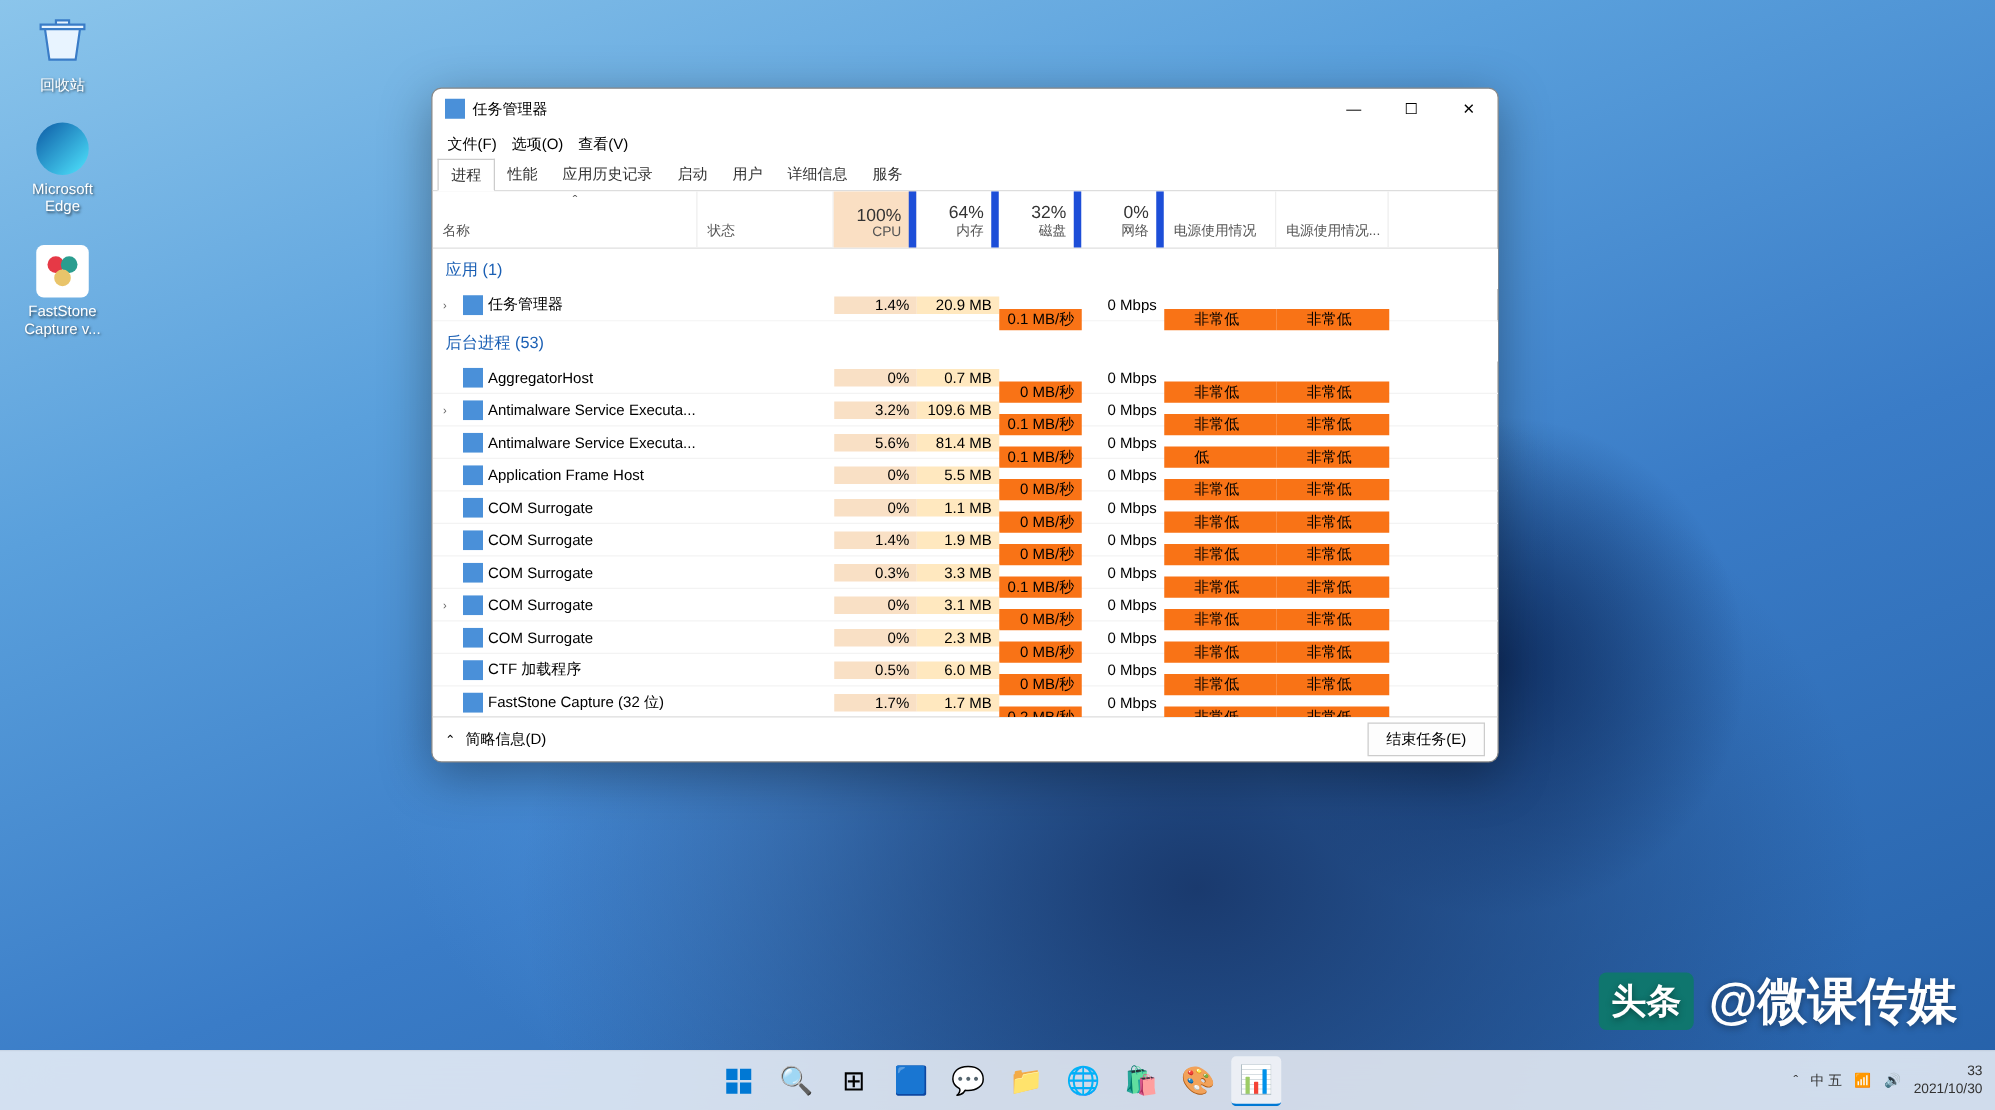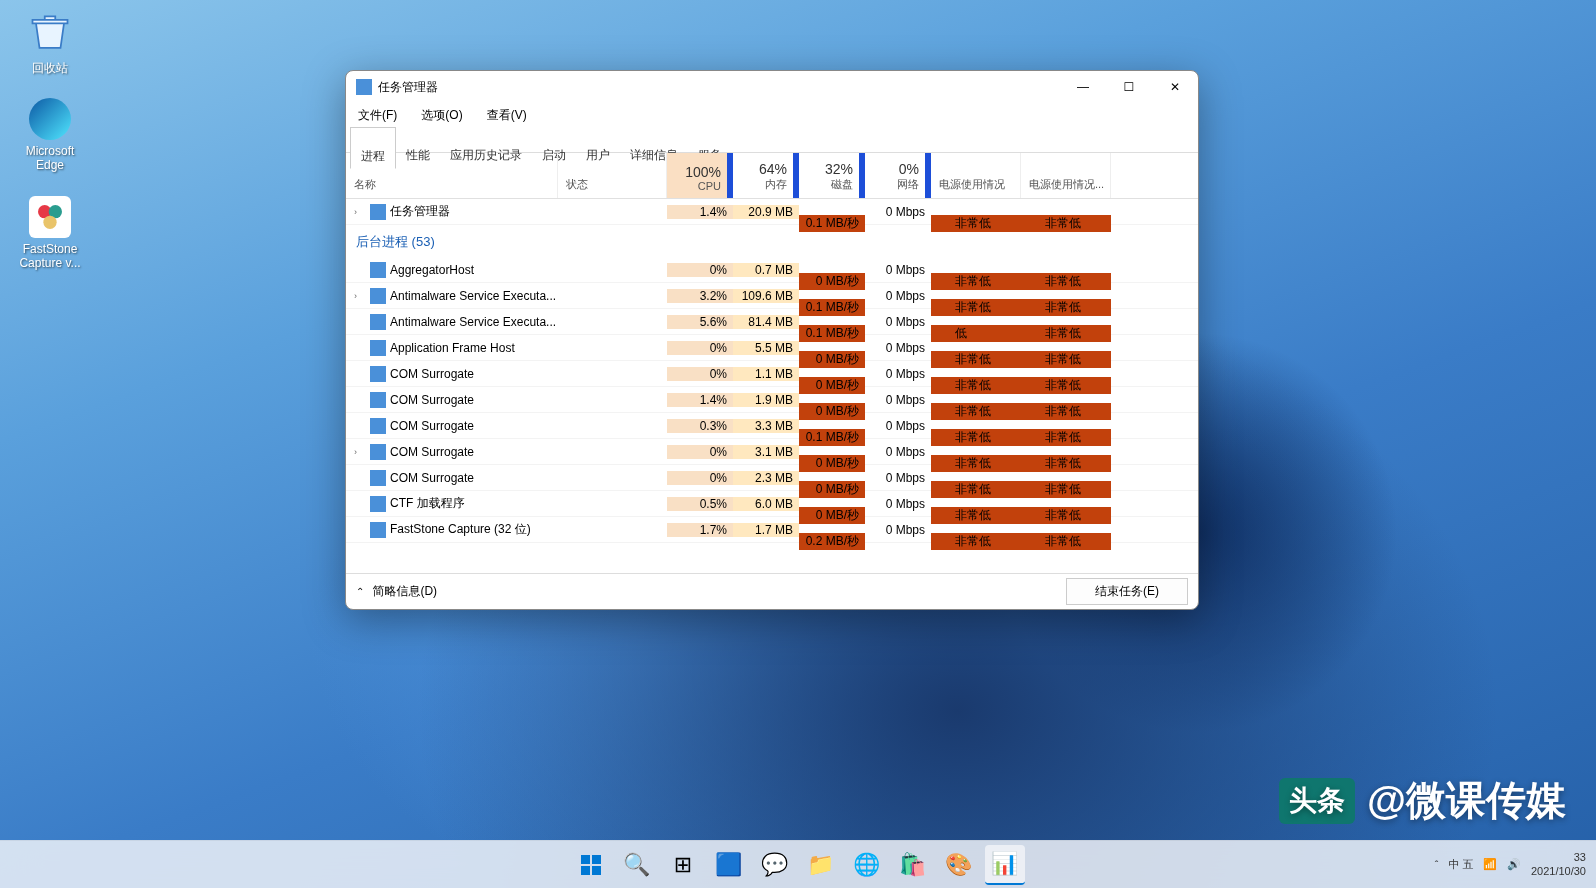--- a/index.html
+++ b/index.html
@@ -9,24 +9,24 @@
 .desk-icon .ico { width:48px; height:48px; margin:0 auto 4px; display:flex; align-items:center; justify-content:center; font-size:32px; }
 .recycle-bin .ico svg { width:42px; height:42px; }
 .edge-icon .ico { background:linear-gradient(135deg,#0c59a4,#50e6ff); border-radius:50%; width:42px; height:42px; position:relative; }
 .faststone .ico { background:#fff; border-radius:6px; width:42px; height:42px; }
 
 .window { position:absolute; left:345px; top:70px; width:854px; height:540px; background:#fff; border:1px solid #888; border-radius:8px; box-shadow:0 10px 40px rgba(0,0,0,.35); display:flex; flex-direction:column; overflow:hidden; }
 .titlebar { height:32px; display:flex; align-items:center; padding:0 0 0 10px; font-size:12px; }
 .titlebar .tico { width:16px; height:16px; margin-right:6px; background:#4a90d9; display:inline-block; }
 .winbtns { margin-left:auto; display:flex; }
 .winbtns div { width:46px; height:32px; display:flex; align-items:center; justify-content:center; font-size:12px; cursor:pointer; }
-.menubar { height:24px; display:flex; padding:0 6px; font-size:12px; align-items:center; gap:12px; }
+.menubar { height:24px; display:flex; padding:0 6px; font-size:12px; align-items:center; gap:0; }
 .menubar span { padding:2px 6px; cursor:pointer; }
 .tabs { height:26px; display:flex; border-bottom:1px solid #ddd; font-size:12px; padding-left:4px; }
-.tabs span { padding:20px 10px; cursor:pointer; color:#333; }
+.tabs span { padding:4px 10px; cursor:pointer; color:#333; }
 .tabs span.active { background:#fff; border:1px solid #ccc; border-bottom:1px solid #fff; margin-bottom:-1px; }
 
 .grid { flex:1; display:flex; flex-direction:column; overflow:hidden; }
 .ghead { display:flex; border-bottom:1px solid #e0e0e0; font-size:11px; color:#555; height:46px; }
 .col-name { width:212px; display:flex; flex-direction:column; justify-content:flex-end; padding:0 0 6px 8px; border-right:1px solid #eee; }
 .col-status { width:109px; display:flex; flex-direction:column; justify-content:flex-end; padding:0 0 6px 8px; border-right:1px solid #eee; }
 .colh { width:66px; display:flex; flex-direction:column; align-items:flex-end; justify-content:flex-end; padding:0 6px 6px 0; border-right:6px solid #1d4ed8; }
 .colh .pct { font-size:14px; color:#333; }
 .colh.hot { background:#fadfc3; }
 .colht { width:90px; display:flex; align-items:flex-end; padding:0 0 6px 8px; border-right:1px solid #eee; }
@@ -34,27 +34,27 @@
 
 .gbody { flex:1; overflow-y:auto; font-size:12px; position:relative; }
 .grp { color:#1a5fb4; padding:8px 10px 6px; font-size:13px; background:#fff; }
 .row { display:flex; height:26px; align-items:center; border-bottom:1px solid #f3f3f3; }
 .c-name { width:212px; padding-left:8px; display:flex; align-items:center; gap:4px; white-space:nowrap; overflow:hidden; }
 .c-name .exp { width:12px; display:inline-block; font-size:9px; color:#666; }
 .c-name .rico { width:16px; height:16px; background:#4a90d9; display:inline-block; flex-shrink:0; }
 .c-status { width:109px; }
 .c { width:66px; text-align:right; padding-right:6px; }
 .ct { width:90px; padding-left:24px; }
-.heat1 { background:#c2410c;margin-top:24px; }
+.heat1 { background:#f97316;margin-top:24px; }
 .heat2 { background:#ffe8bf; }
 .heat-cpu { background:#f9e0c5; }
 
 .footer { height:36px; border-top:1px solid #ddd; display:flex; align-items:center; padding:0 10px; font-size:12px; }
 .footer .up { margin-right:8px; font-size:10px; }
-.footer button { margin-left:auto; padding:4px 28px; font-size:12px; background:#fdfdfd; border:1px solid #ccc; cursor:pointer; }
+.footer button { margin-left:auto; padding:4px 14px; font-size:12px; background:#fdfdfd; border:1px solid #ccc; cursor:pointer; }
 
 .taskbar { position:absolute; bottom:0; left:0; right:0; height:48px; background:rgba(238,242,248,.85); backdrop-filter:blur(20px); display:flex; align-items:center; justify-content:center; border-top:1px solid rgba(0,0,0,.05); }
 .tb-center { display:flex; gap:6px; align-items:center; }
 .tb-ico { width:40px; height:40px; display:flex; align-items:center; justify-content:center; border-radius:4px; cursor:pointer; font-size:22px; }
 .tb-ico.active { background:rgba(255,255,255,.6); border-bottom:2px solid #0078d4; }
 .tray { position:absolute; right:10px; display:flex; align-items:center; gap:10px; font-size:11px; color:#333; }
 .tray .clock { text-align:right; line-height:1.2; }
 .watermark { position:absolute; right:30px; bottom:60px; color:#fff; font-size:40px; font-weight:bold; display:flex; align-items:center; gap:12px; text-shadow:0 2px 6px rgba(0,0,0,.4); }
 .watermark .logo { background:#0f766e; color:#fff; padding:4px 10px; border-radius:6px; font-size:28px; }
 </style>
@@ -131,20 +131,21 @@
         <span>磁盘</span>
       </div>
       <div class="colh">
         <span class="pct">0%</span>
         <span>网络</span>
       </div>
       <div class="colht">电源使用情况</div>
       <div class="colht">电源使用情况...</div>
     </div>
     <div class="gbody" id="gbody">
+        <div class="grp">应用 (1)</div>
         <div class="row">
           <div class="c-name">
             <span class="exp">›</span>
             <span class="rico"></span>
             <span>任务管理器</span>
           </div>
           <div class="c-status"></div>
           <div class="c heat-cpu">1.4%</div>
           <div class="c heat2">20.9 MB</div>
           <div class="c heat1">0.1 MB/秒</div>

